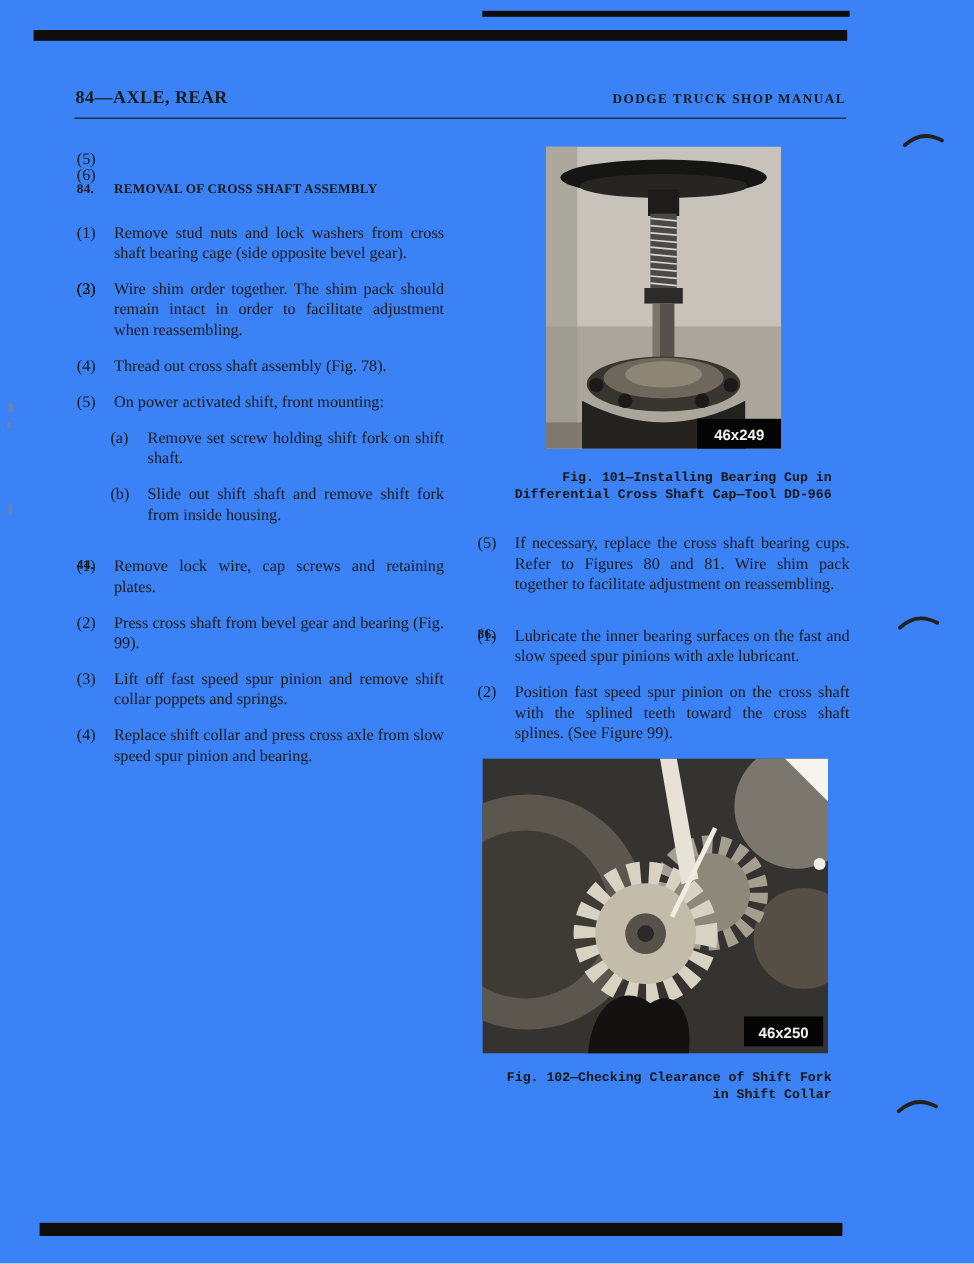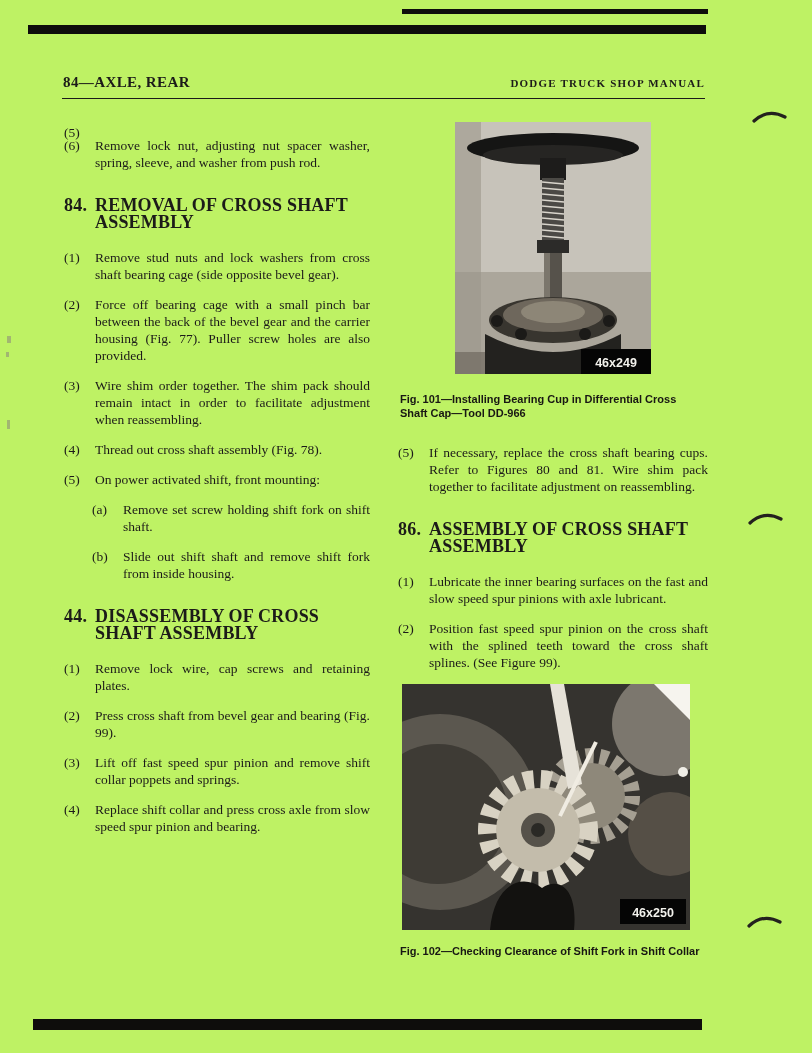--- a/index.html
+++ b/index.html
@@ -1,16 +1,16 @@
 <!DOCTYPE html>
 <html><head>
 <meta charset="utf-8">
 <style>
   html,body{margin:0;padding:0;background:#ffffff;}
-  .page{position:relative;width:812px;height:1053px;background:#bef264;overflow:hidden;
+  .page{position:relative;width:812px;height:1053px;background:#3b82f6;overflow:hidden;
         font-family:"Liberation Serif", serif;color:#1c1b19;}
   
   .bar{position:absolute;background:#0e0d0c;}
   .bar-top-thin{left:402px;top:9px;width:306px;height:5px;}
   .bar-top{left:28px;top:25px;width:678px;height:9px;}
   .bar-bottom{left:33px;top:1019px;width:669px;height:11px;}
   .edge-hook{position:absolute;width:36px;height:16px;}
   .edge-hook svg{display:block;}
   .speck{position:absolute;background:#8a857c;opacity:.55;}
   
@@ -22,28 +22,28 @@
   
   .col{position:absolute;font-size:13.5px;line-height:17px;text-align:justify;}
   .col-left{left:64px;top:124px;width:306px;}
   .col-right{left:398px;top:122px;width:310px;}
   p{margin:0;}
   .item{position:relative;padding-left:31px;margin:0 0 13px;}
   .item .num{position:absolute;left:0;top:0;}
   .sub .item{margin-left:28px;}
   .para{margin:0 0 13px;}
   .sec-head{position:relative;padding-left:31px;margin:26px 0 18px;
-            font-size:18px;font-weight:bold;line-height:17px;text-align:left;letter-spacing:.2px;}
+            font-size:11px;font-weight:bold;line-height:17px;text-align:left;letter-spacing:.2px;}
   .sec-head .num{position:absolute;left:0;top:0;}
   
   .figure{margin:0 auto 14px;}
   .fig101{width:196px;}
   .fig102{width:344px;margin-left:4px;margin-top:12px;margin-bottom:10px;}
-  .caption{font-family:Liberation Sans, sans-serif;font-size:11px;font-weight:bold;
-           line-height:14px;text-align:left;margin:0 2px 24px;color:#181713;}
+  .caption{font-family:Liberation Mono, monospace;font-size:11px;font-weight:bold;
+           line-height:14px;text-align:right;margin:0 15px 24px;color:#181713;}
   .caption-last{margin-bottom:0;}
   svg text.tag{font-family:"Liberation Sans", sans-serif;font-weight:bold;}
 </style>
 </head>
 <body>
 
 <div class="page">
 
   <div class="bar bar-top-thin"></div>
   <div class="bar bar-top"></div>
@@ -74,35 +74,33 @@
   </div>
   <div class="rule"></div>
 
   <div class="col col-left">
 
     <p class="item">
       <span class="num">(5)</span>
     </p>
     <p class="item">
       <span class="num">(6)</span>
-      <span>Remove lock nut, adjusting nut spacer washer, spring, sleeve, and washer from push rod.</span>
     </p>
 
     <h3 class="sec-head">
       <span class="num">84.</span>
       <span>REMOVAL OF CROSS SHAFT ASSEMBLY</span>
     </h3>
 
     <p class="item">
       <span class="num">(1)</span>
       <span>Remove stud nuts and lock washers from cross shaft bearing cage (side opposite bevel gear).</span>
     </p>
     <p class="item">
       <span class="num">(2)</span>
-      <span>Force off bearing cage with a small pinch bar between the back of the bevel gear and the carrier housing (Fig. 77). Puller screw holes are also provided.</span>
     </p>
     <p class="item">
       <span class="num">(3)</span>
       <span>Wire shim order together. The shim pack should remain intact in order to facilitate adjustment when reassembling.</span>
     </p>
     <p class="item">
       <span class="num">(4)</span>
       <span>Thread out cross shaft assembly (Fig. 78).</span>
     </p>
     <p class="item">
@@ -116,21 +114,20 @@
         <span>Remove set screw holding shift fork on shift shaft.</span>
       </p>
       <p class="item">
         <span class="num">(b)</span>
         <span>Slide out shift shaft and remove shift fork from inside housing.</span>
       </p>
     </div>
 
     <h3 class="sec-head">
       <span class="num">44.</span>
-      <span>DISASSEMBLY OF CROSS SHAFT ASSEMBLY</span>
     </h3>
 
 
     <p class="item">
       <span class="num">(1)</span>
       <span>Remove lock wire, cap screws and retaining plates.</span>
     </p>
     <p class="item">
       <span class="num">(2)</span>
       <span>Press cross shaft from bevel gear and bearing (Fig. 99).</span>
@@ -190,21 +187,20 @@
     </div>
     <p class="caption">Fig. 101—Installing Bearing Cup in Differential Cross Shaft Cap—Tool DD-966</p>
 
     <p class="item">
       <span class="num">(5)</span>
       <span>If necessary, replace the cross shaft bearing cups. Refer to Figures 80 and 81. Wire shim pack together to facilitate adjustment on reassembling.</span>
     </p>
 
     <h3 class="sec-head">
       <span class="num">86.</span>
-      <span>ASSEMBLY OF CROSS SHAFT ASSEMBLY</span>
     </h3>
 
     <p class="item">
       <span class="num">(1)</span>
       <span>Lubricate the inner bearing surfaces on the fast and slow speed spur pinions with axle lubricant.</span>
     </p>
     <p class="item">
       <span class="num">(2)</span>
       <span>Position fast speed spur pinion on the cross shaft with the splined teeth toward the cross shaft splines. (See Figure 99).</span>
     </p>

